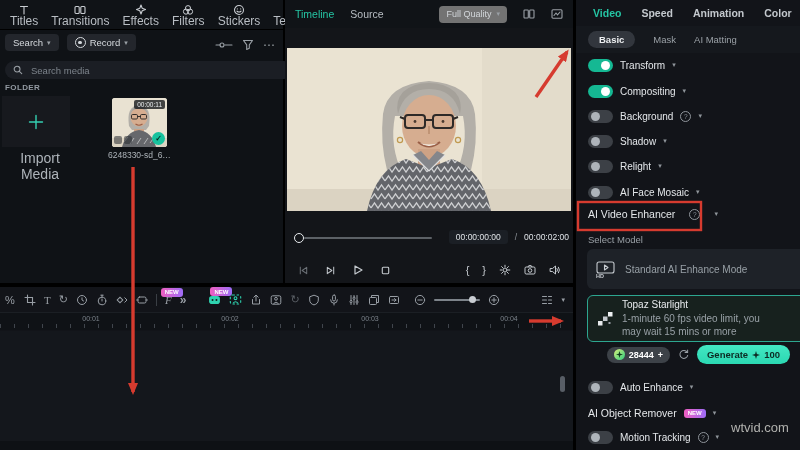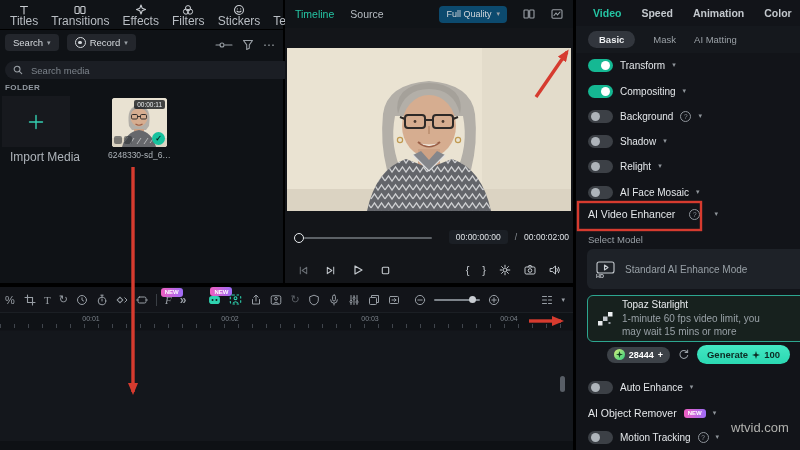--- a/index.html
+++ b/index.html
@@ -39,38 +39,38 @@
   .rec-dot::after{content:"";width:3.5px;height:3.5px;border-radius:50%;background:#d6dade}
   .m-right{position:absolute;right:8px;top:8px;display:flex;gap:9px;align-items:center;color:#9aa0a6}
   .search{position:absolute;left:5px;top:31px;width:272px;height:18px;background:#1b1e24;border-radius:9px;
           display:flex;align-items:center;gap:6px;padding:0 8px}
   .search input{background:transparent;border:none;outline:none;font-size:9.5px;color:#aeb4ba;width:200px;
                 font-family:"Liberation Sans",sans-serif}
   .search input::placeholder{color:#7d848c}
   .folder{position:absolute;left:5px;top:53px;font-size:8px;font-weight:bold;letter-spacing:.4px;color:#939aa2}
   .tile-import{position:absolute;left:2px;top:66px;width:68px;height:51px;background:#17191e;
                display:flex;align-items:center;justify-content:center}
-  .tile-import-label{position:absolute;left:10px;top:120px;width:72px;font-size:12px;color:#aeb4ba}
+  .tile-import-label{position:absolute;left:4px;top:120px;width:72px;text-align:center;font-size:14px;color:#aeb4ba}
   .thumb{position:absolute;left:112px;top:68px;width:55px;height:49px;border-radius:3px;overflow:hidden;background:#e9e2d2}
   .dur{position:absolute;top:2px;right:2px;background:rgba(18,20,24,.78);font-size:6.5px;padding:1px 3px;
        border-radius:2px;color:#e8ebee}
   .thumb-mini{position:absolute;left:2px;bottom:3px;display:flex;gap:2px}
   .thumb-mini span{width:8px;height:8px;border-radius:2px;background:rgba(40,44,50,.55)}
   .check{position:absolute;right:2px;bottom:2px;width:13px;height:13px;border-radius:50%;background:#17c29e;
          color:#06241c;display:flex;align-items:center;justify-content:center}
   .thumb-label{position:absolute;left:108px;top:120px;width:66px;font-size:8.5px;color:#aeb4ba;
                white-space:nowrap;overflow:hidden;text-overflow:ellipsis}
 
   
   #preview{left:285px;top:0;width:288px;height:283px;background:#131519}
   .pv-header{height:28px;display:flex;align-items:center;padding:0 10px;gap:16px;background:#101317}
   .pv-tab{font-size:10.5px;font-weight:normal;color:#b9bec4}
   .pv-tab.active{color:#25c5a4}
   .spacer{flex:1}
-  .quality{display:flex;align-items:center;gap:5px;background:#0c4a6e;border-radius:4px;height:17px;
+  .quality{display:flex;align-items:center;gap:5px;background:#737373;border-radius:4px;height:17px;
            padding:0 7px;font-size:9px;color:#d2d6da}
   .pv-frame{position:absolute;left:2px;top:48px;width:284px;height:163px;overflow:hidden;background:#e8e1d1}
   .pv-progress{position:absolute;left:0;top:228px;width:288px;height:18px}
   .knob{position:absolute;left:9px;top:5px;width:8px;height:8px;border-radius:50%;border:1.5px solid #e8ebee;background:#131519}
   .ptrack{position:absolute;left:19px;top:8.5px;width:128px;height:2px;background:#5c6166;border-radius:1px}
   .ptime{position:absolute;right:4px;top:2px;display:flex;align-items:center;gap:7px;font-size:8.5px;color:#dfe3e7}
   .tbox{background:#1b1f25;border-radius:3px;padding:2px 7px}
   .tsep{color:#8f959b}
   .pv-controls{position:absolute;left:0;top:258px;width:288px;height:24px;display:flex;align-items:center;padding:0 13px}
   .pv-left{display:flex;gap:16px;align-items:center}

